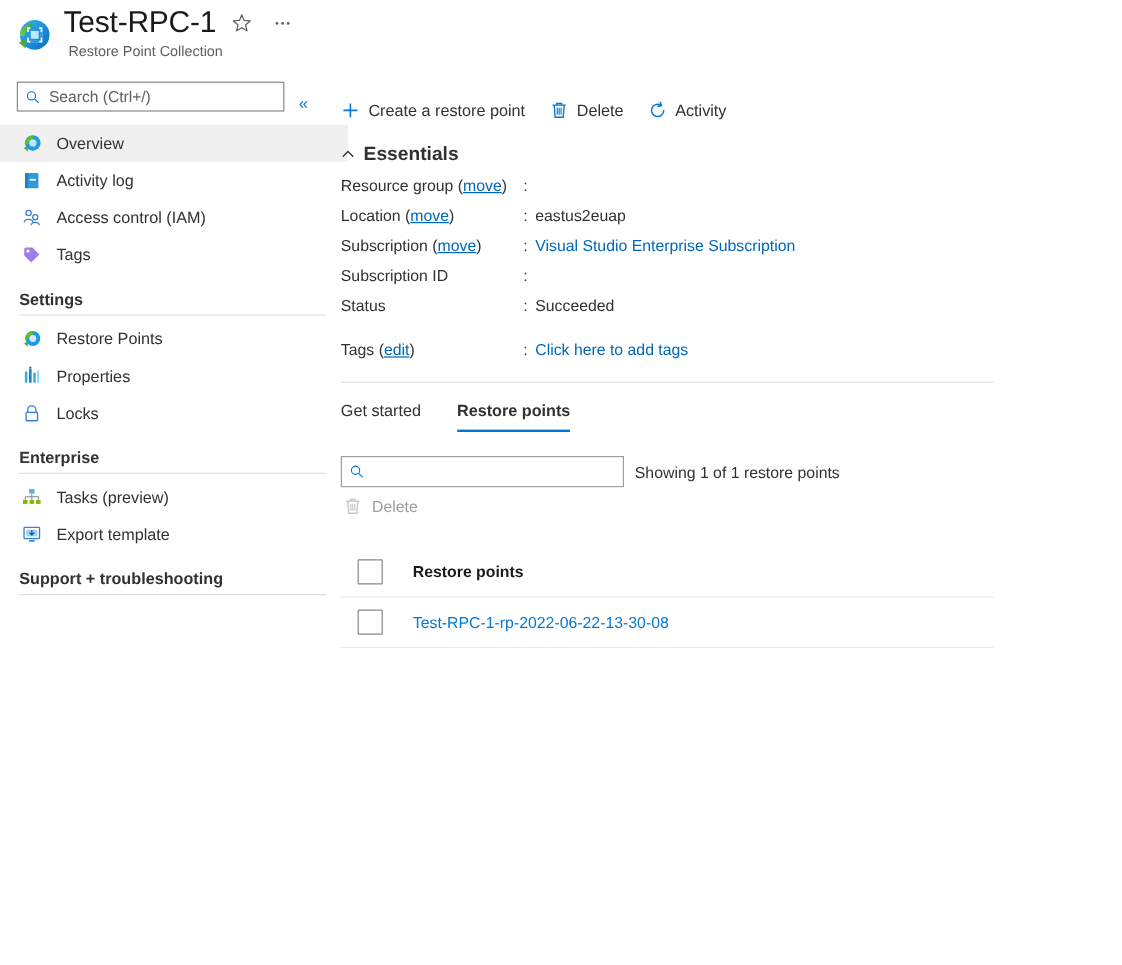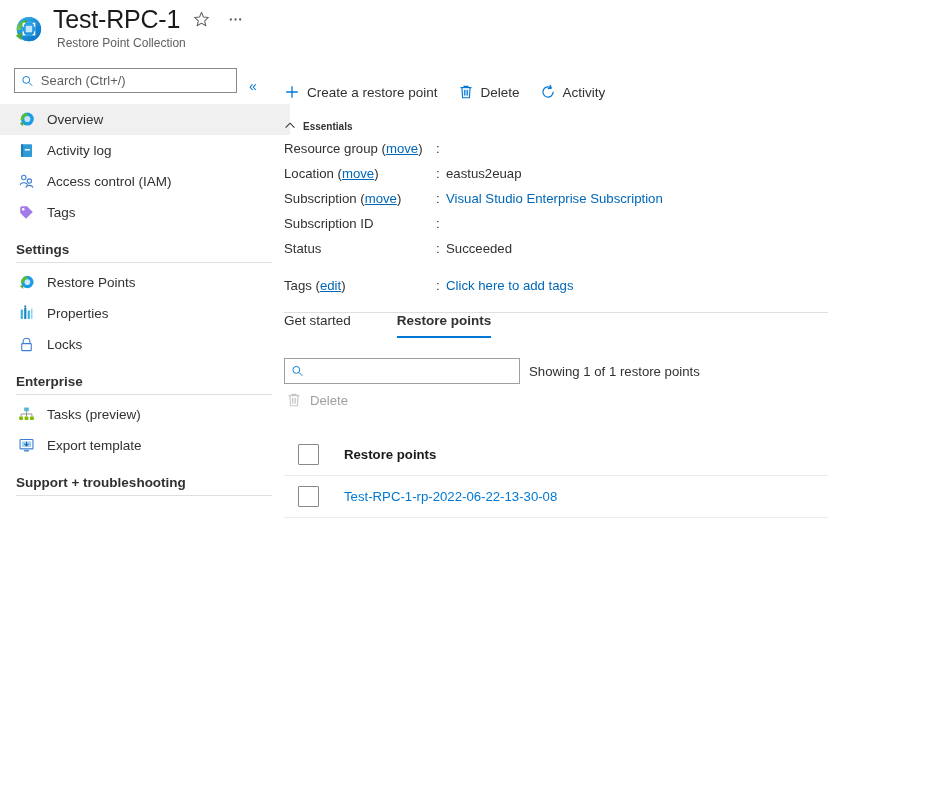--- a/index.html
+++ b/index.html
@@ -73,37 +73,37 @@
 
   .cmdbar { display: flex; align-items: center; height: 32px; margin-top: 76px; gap: 20px; }
   .cmd {
     display: flex; align-items: center; gap: 7px; cursor: pointer;
     font-size: 13.5px; color: #323130; white-space: nowrap;
   }
   .cmd-icon { width: 16px; height: 16px; display: block; flex: 0 0 16px; }
 
   .essentials-hdr {
     display: flex; align-items: center; gap: 7px; margin-top: 12px;
-    font-size: 10px; font-weight: bold; color: #323130; cursor: pointer; width: 110px;
+    font-size: 16px; font-weight: bold; color: #323130; cursor: pointer; width: 110px;
   }
 
   .props { margin-top: 9px; }
   .prop-row { display: flex; align-items: baseline; height: 25px; font-size: 13.2px; }
   .prop-key { width: 152px; flex: 0 0 152px; color: #323130; white-space: nowrap; }
   .prop-colon { width: 10px; flex: 0 0 10px; color: #323130; }
   .prop-val { color: #323130; white-space: nowrap; }
   .prop-val.redacted { color: transparent; }
   a.lnk { color: #0067b8; text-decoration: none; cursor: pointer; }
   a.lnk.underlined { text-decoration: underline; }
 
   .tags-row { display: flex; align-items: baseline; height: 25px; font-size: 13.2px; margin-top: 12px; }
   .hr { height: 1px; background: #e1dfdd; width: 544px; margin-top: 9px; }
 
   
-  .tabs { display: flex; gap: 46px; }
+  .tabs { display: flex; gap: 30px; margin-top: 16px; }
   .tab {
     font-size: 13.5px; color: #323130; padding-bottom: 8px; cursor: pointer;
     white-space: nowrap; border-bottom: 2px solid transparent;
   }
   .tab.active { font-weight: bold; border-bottom-color: #0078d4; }
 
   
   .filter-row { display: flex; align-items: center; margin-top: 20px; gap: 9px; }
   .filter-box {
     width: 236px; height: 26px; border: 1px solid #a19f9d; background: #fff;

